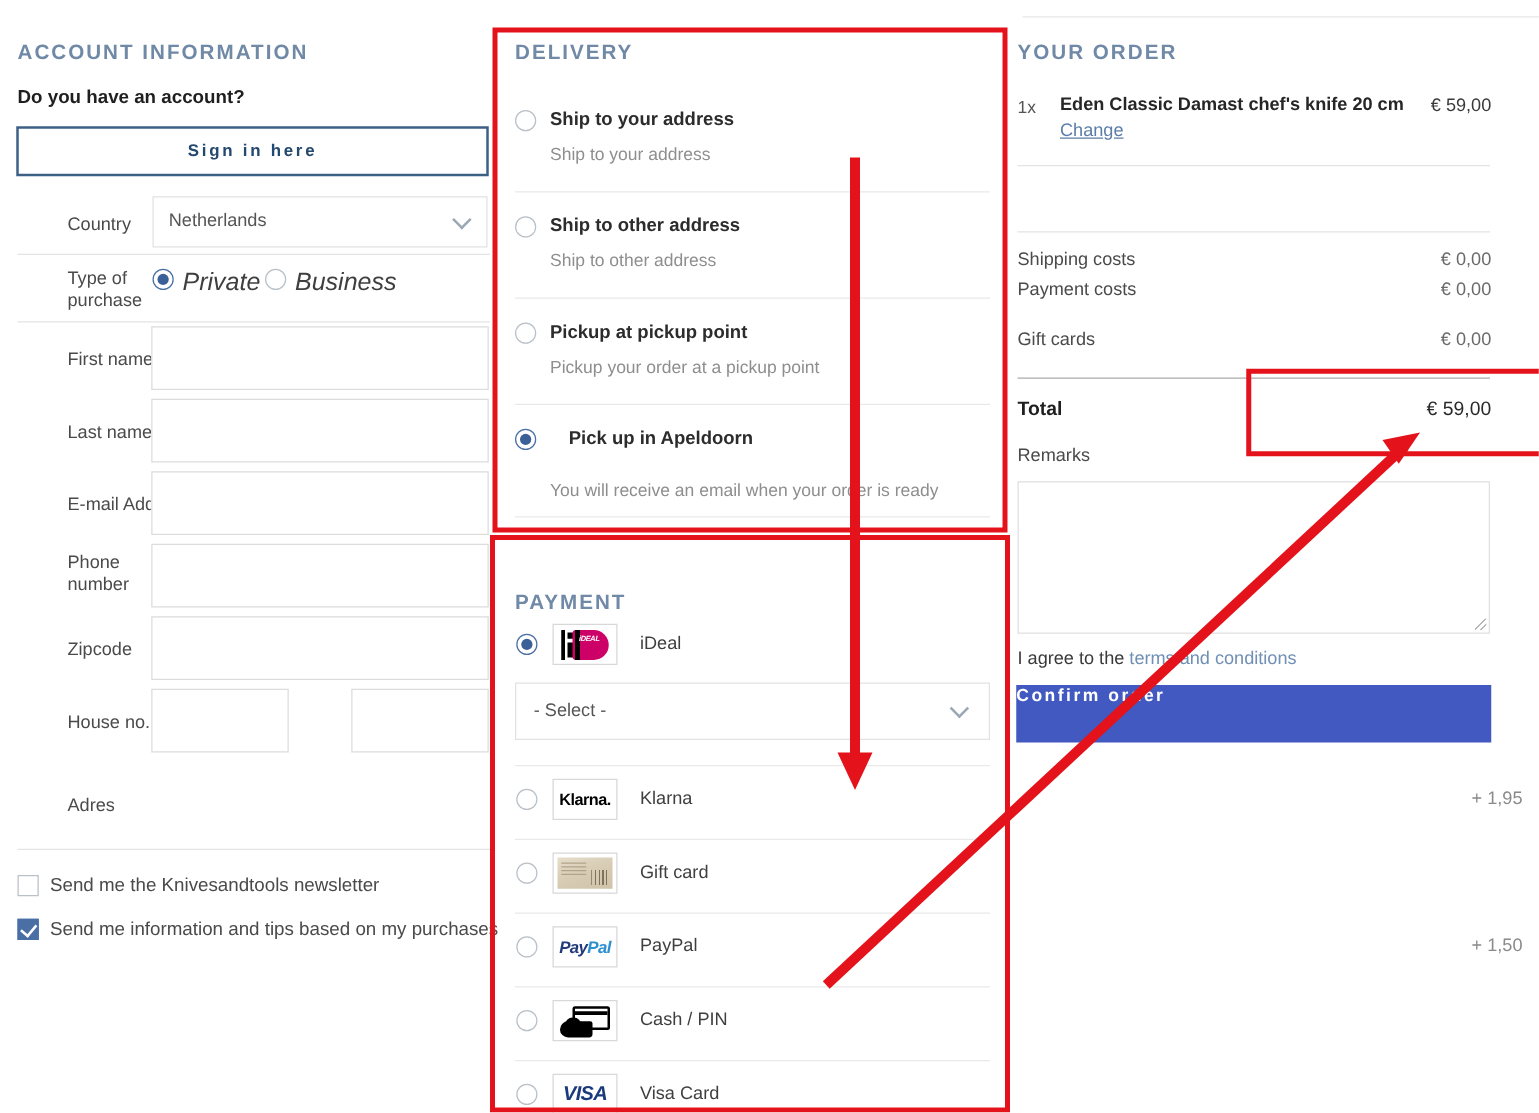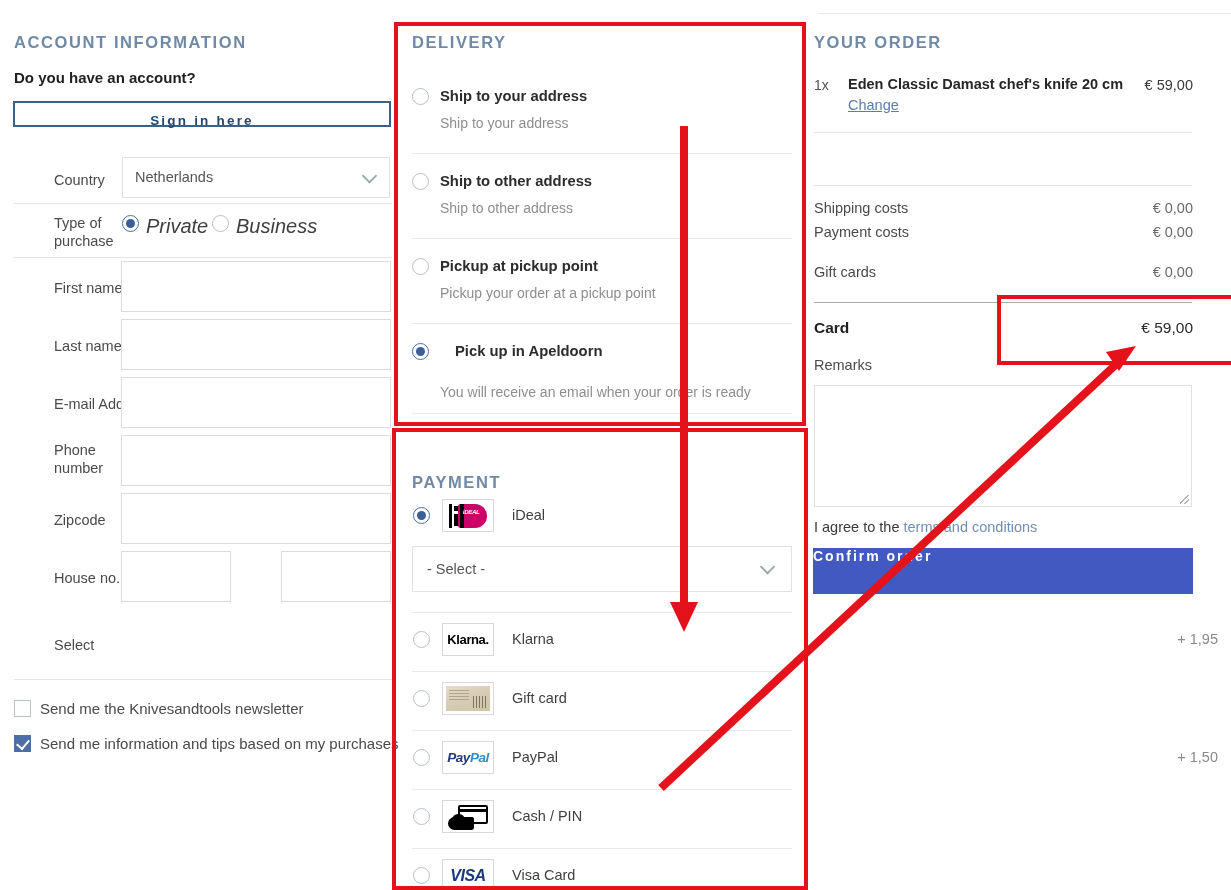--- a/index.html
+++ b/index.html
@@ -32,21 +32,21 @@
 
   
   #col-left { padding:0 10px 0 14px; }
   #account-title { position:absolute; left:14px; top:33px; }
   #have-account {
     position:absolute; left:14px; top:69px;
     font-size:15px; font-weight:bold; color:#1f1f1f;
   }
   #signin-btn {
     position:absolute; left:13px; top:101px;
-    width:378px; height:26px;
+    width:378px; height:40px;
     border:2px solid #3d6186;
     background:#fff;
     color:#24486e;
     font-family:"Liberation Sans", sans-serif;
     font-size:13.5px; font-weight:bold; letter-spacing:2.2px;
     text-align:center; line-height:36px;
     cursor:pointer;
   }
   .field-label {
     position:absolute; left:14px;
@@ -372,21 +372,21 @@
 
     <div class="field-label" style="top:569px;">House no.</div>
     <div class="field-input" style="left:121px; top:551px; width:110px; height:51px;">
       <span></span>
     </div>
     <div class="field-label" style="left:243px; top:569px; width:40px;">Add.</div>
     <div class="field-input" style="left:281px; top:551px; width:110px; height:51px;">
       <span></span>
     </div>
 
-    <div class="field-label" style="top:636px;">Select</div>
+    <div class="field-label" style="top:636px;">Adres</div>
     <div class="sep-line" style="top:679px;"></div>
 
     <div class="cbx" style="left:14px; top:700px;"></div>
     <div class="cbx-text" style="left:40px; top:700px;">Send me the Knivesandtools newsletter</div>
 
     <div class="cbx sel" style="left:14px; top:735px;"></div>
     <div class="cbx-text" style="left:40px; top:735px; white-space:nowrap;">Send me information and tips based on my purchases</div>
   </div>
 
   <div class="col" id="col-middle"></div>
@@ -496,21 +496,21 @@
   <div class="cost-value" style="top:200px;">€ 0,00</div>
 
   <div class="cost-label" style="top:224px;text-align:right;">Payment costs</div>
   <div class="cost-value" style="top:224px;">€ 0,00</div>
 
   <div class="cost-label" style="top:264px;">Gift cards</div>
   <div class="cost-value" style="top:264px;">€ 0,00</div>
 
   <div class="right-sep" style="top:302px; background:#aaaaaa;"></div>
 
-  <div id="total-label">Card</div>
+  <div id="total-label">Total</div>
   <div id="total-value">€ 59,00</div>
 
   <div id="remarks-label">Remarks</div>
   <div id="remarks-box">
     <span></span>
     <span id="remarks-resize"></span>
   </div>
 
   <div id="terms-line">
     <span>I agree to the </span><span id="terms-link">terms and conditions</span>

